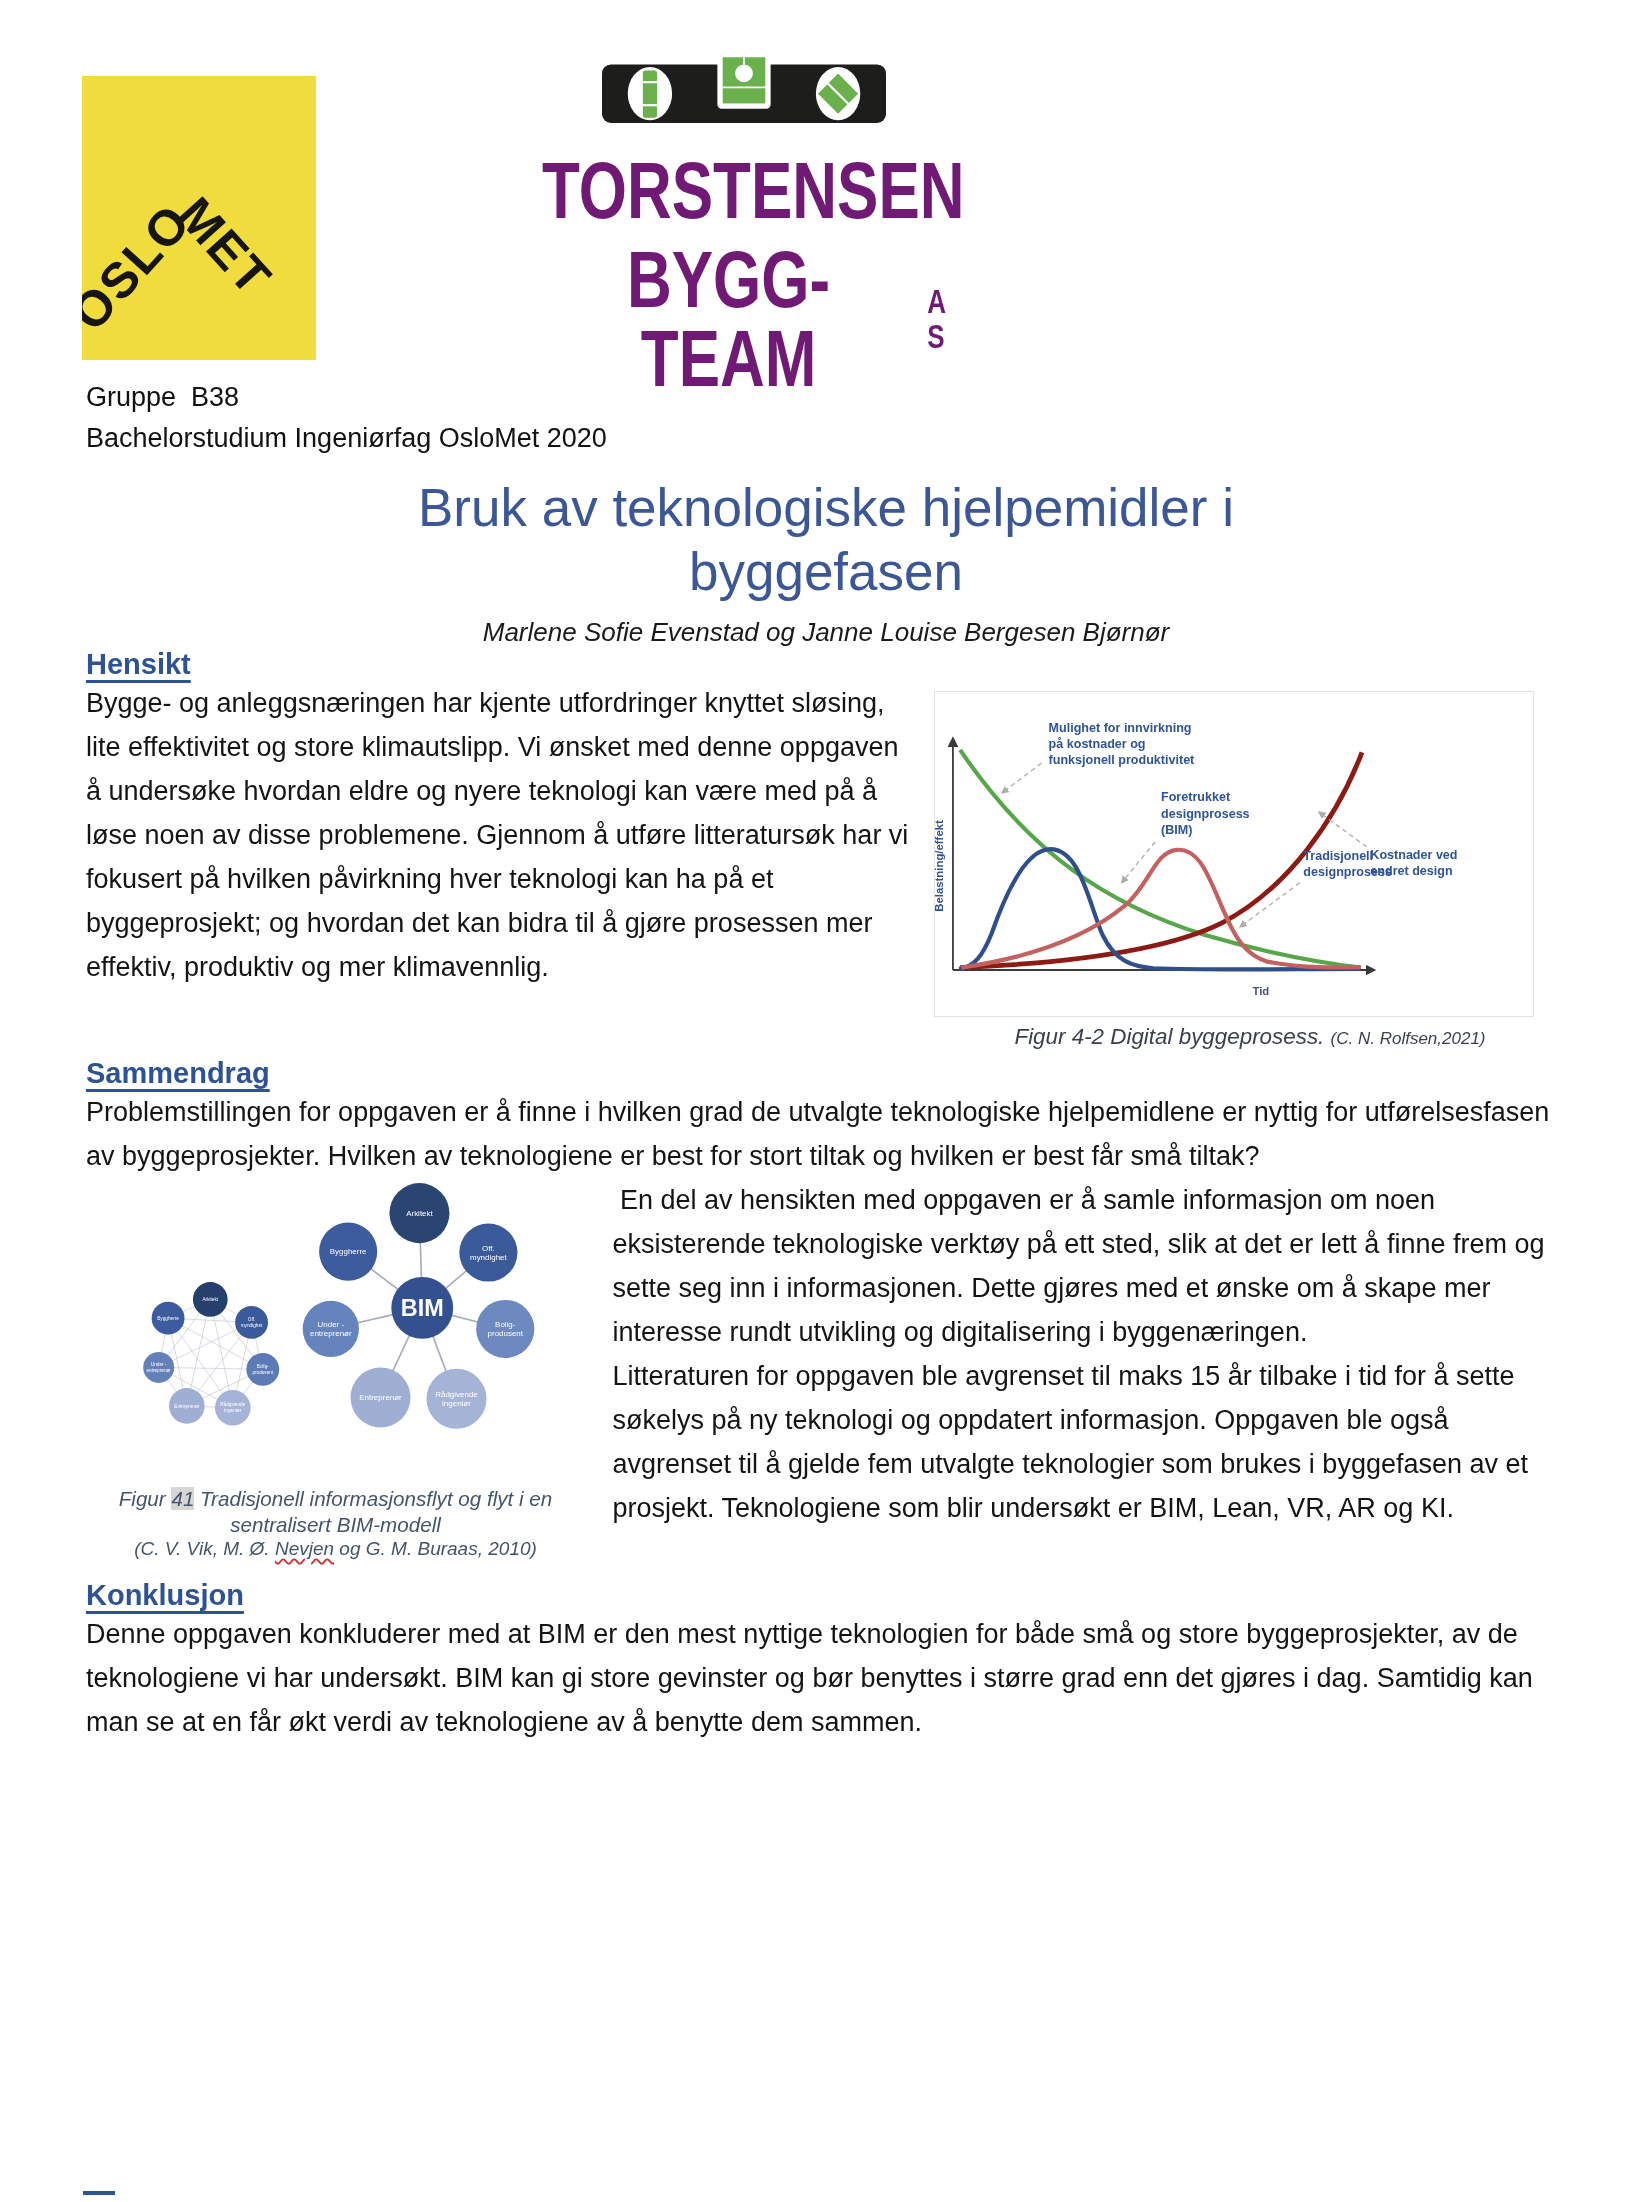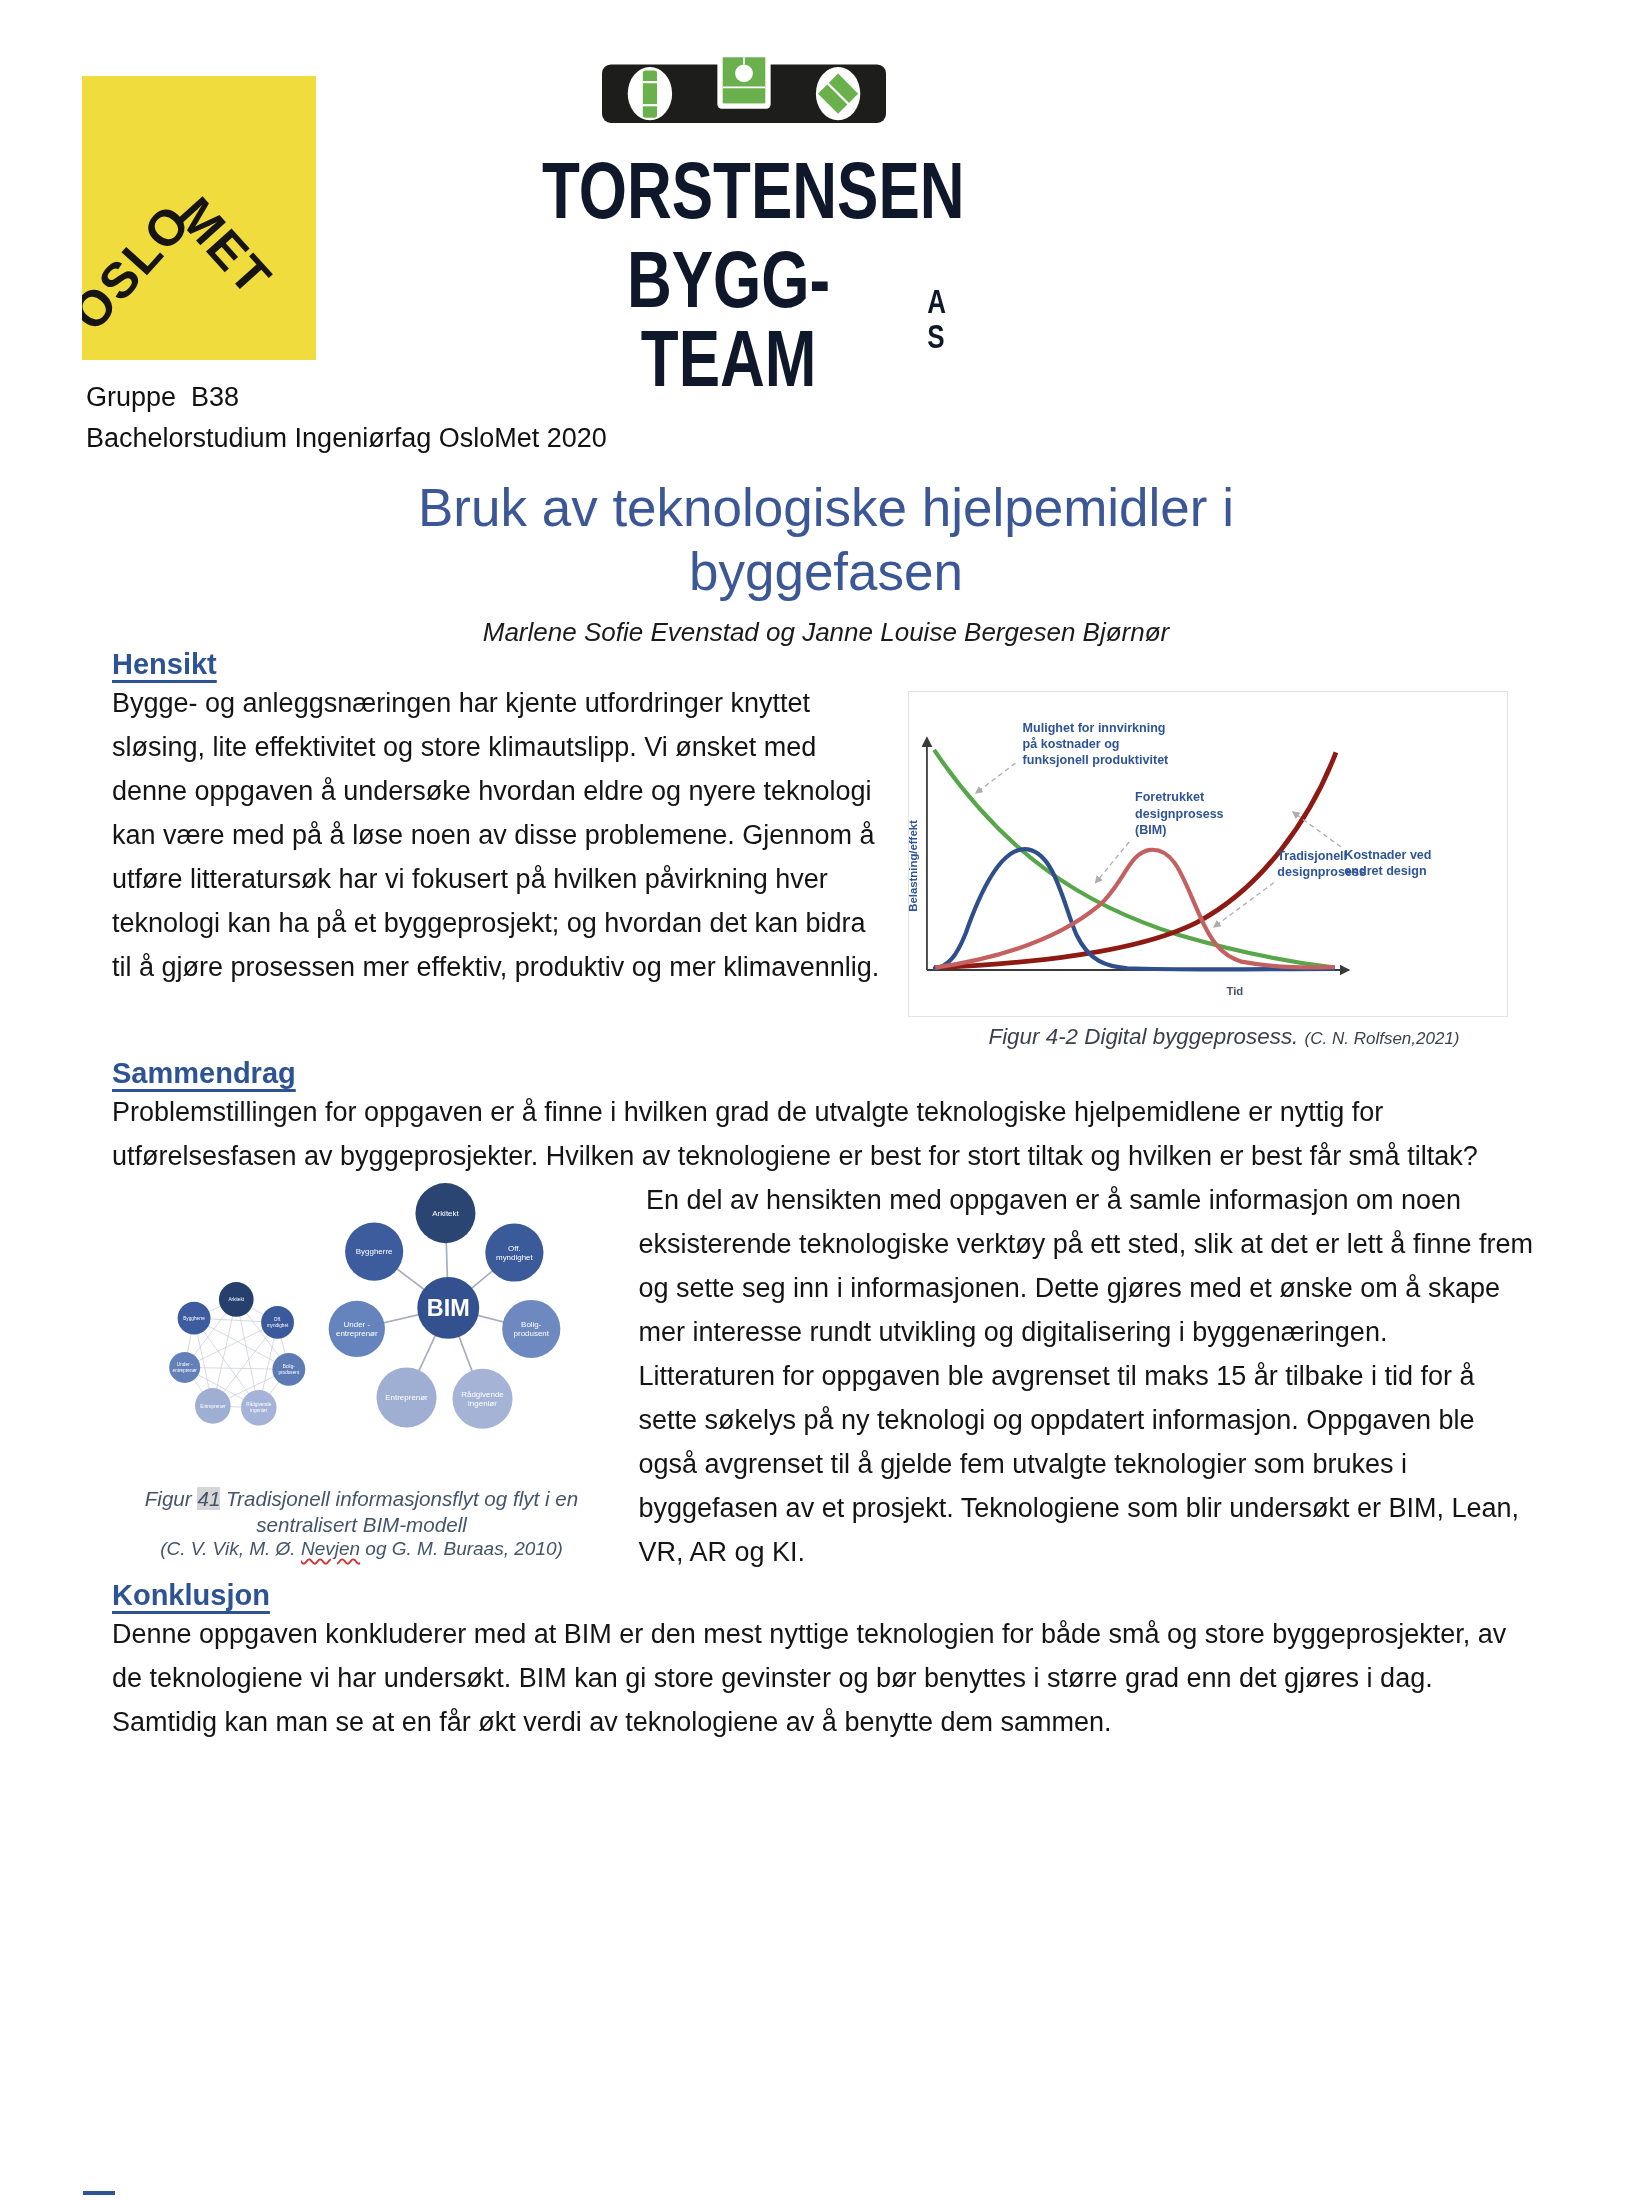--- a/index.html
+++ b/index.html
@@ -1,27 +1,27 @@
 <!DOCTYPE html>
 <html style="font-size:13.8px"><head>
 <meta charset="utf-8">
 <style>
   html,body{margin:0;padding:0;background:#fff;}
   .page{position:relative;width:1652px;height:2203px;background:#ffffff;overflow:hidden;
         font-family:"Liberation Sans","DejaVu Sans",sans-serif;color:#141414;}
-  .content{padding:0 112px;}
+  .content{padding:0 86px;}
 
   
   .header{position:relative;height:456px;}
   .oslomet{position:absolute;left:82px;top:76px;width:234px;height:284px;background:#F0DC3C;overflow:hidden;}
   .oslomet span{position:absolute;font-weight:800;font-size:50px;letter-spacing:1.7px;color:#171513;white-space:nowrap;}
   .oslo-up{left:20.6px;top:208px;transform:rotate(-48deg);transform-origin:0 100%;}
   .oslo-dn{left:127px;top:110px;transform:rotate(48deg);transform-origin:0 0;}
 
-  .tlogo{position:absolute;left:542px;top:50px;width:404px;text-align:center;color:#0f172a;}
+  .tlogo{position:absolute;left:542px;top:50px;width:404px;text-align:center;color:#701a75;}
   .tlogo .level{display:block;margin:0 auto;}
   .tlogo .l1{font-size:62px;font-weight:800;letter-spacing:0px;line-height:1.05;margin-top:17px;
              transform:scaleY(1.28);transform-origin:top center;}
   .tlogo .l2row{display:flex;justify-content:center;align-items:center;margin-top:26px;
                 transform:scaleY(1.28);transform-origin:top center;}
   .tlogo .l2{font-size:62px;font-weight:800;line-height:1.0;}
   .tlogo .as{display:flex;flex-direction:column;margin-left:12px;font-size:26px;font-weight:800;line-height:1.05;text-align:left;}
 
   .grouplines{position:absolute;left:86px;top:377px;font-size:27px;line-height:1.5;color:#111;}
 

